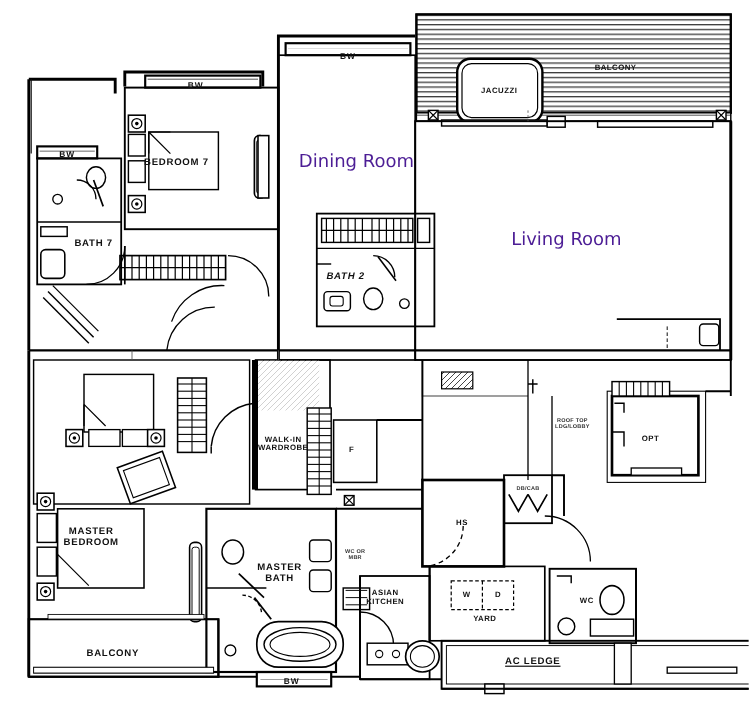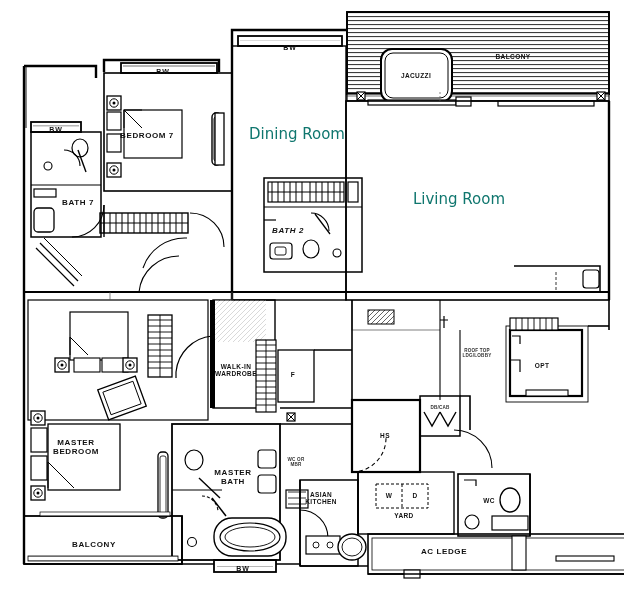--- a/index.html
+++ b/index.html
@@ -16,21 +16,21 @@
     position:absolute;
     font-family:"Liberation Sans",sans-serif;
     color:#111;
     white-space:pre;
     text-align:center;
     line-height:1.08;
     letter-spacing:0.2px;
     transform:translate(-50%,-50%);
     pointer-events:none;
   }
-  .lbl.big{font-size:15px;font-family:"DejaVu Sans",sans-serif;letter-spacing:0px;color:#0f766e;}
+  .lbl.big{font-size:15px;font-family:"DejaVu Sans",sans-serif;letter-spacing:0px;color:#4c1d95;}
   .lbl.room{font-size:8px;font-weight:700;letter-spacing:0.6px;}
   .lbl.small{font-size:6.5px;font-weight:700;letter-spacing:0.4px;}
   .lbl.tiny{font-size:4.6px;font-weight:700;letter-spacing:0.2px;color:#333;}
   .lbl.bw{font-size:7px;font-weight:700;letter-spacing:0.8px;}
 </style>
 </head>
 <body>
 
 <div id="plan">
 
@@ -419,39 +419,39 @@
     </g>
 
     <g fill="none" stroke="#555" stroke-width="0.7">
       <path d="M232,292 L232,300"></path>
       <path d="M110,292 L110,300"></path>
       <path d="M440,92 L440,101" stroke-dasharray="2 2"></path>
     </g>
   </svg>
 
   <div id="room-labels">
-      <div class="lbl big" style="left: 459px; top: 199px; text-align: right;">Living Room</div>
+      <div class="lbl big" style="left: 472px; top: 199px; text-align: right;">Living Room</div>
       <div class="lbl big" style="left: 297px; top: 134px;">Dining Room</div>
       <div class="lbl room" style="left: 147px; top: 136px;">BEDROOM 7</div>
       <div class="lbl room" style="left: 78px; top: 203px;">BATH 7</div>
       <div class="lbl room" style="left: 288px; top: 231px; font-style: italic;">BATH 2</div>
       <div class="lbl room" style="left: 76px; top: 448px;">MASTER
 BEDROOM</div>
       <div class="lbl room" style="left: 233px; top: 478px;">MASTER
 BATH</div>
       <div class="lbl small" style="left: 236px; top: 370px;">WALK-IN
 WARDROBE</div>
       <div class="lbl small" style="left: 321px; top: 498px;">ASIAN
 KITCHEN</div>
       <div class="lbl small" style="left: 513px; top: 57px;">BALCONY</div>
       <div class="lbl room" style="left: 94px; top: 545px;">BALCONY</div>
       <div class="lbl small" style="left: 416px; top: 76px;">JACUZZI</div>
       <div class="lbl small" style="left: 404px; top: 516px;">YARD</div>
       <div class="lbl small" style="left: 489px; top: 501px;">WC</div>
-      <div class="lbl room" style="left: 444px; top: 552px;">AC LEDGE</div>
+      <div class="lbl room" style="left: 444px; top: 552px; text-decoration: underline;">AC LEDGE</div>
       <div class="lbl small" style="left: 385px; top: 436px;">HS</div>
       <div class="lbl small" style="left: 542px; top: 366px;">OPT</div>
       <div class="lbl tiny" style="left: 477px; top: 354px;">ROOF TOP
 LDG/LOBBY</div>
       <div class="lbl tiny" style="left: 440px; top: 408px;">DB/CAB</div>
       <div class="lbl small" style="left: 293px; top: 375px;">F</div>
       <div class="lbl small" style="left: 389px; top: 496px;">W</div>
       <div class="lbl small" style="left: 415px; top: 496px;">D</div>
       <div class="lbl tiny" style="left: 296px; top: 463px;">WC OR
 MBR</div>

